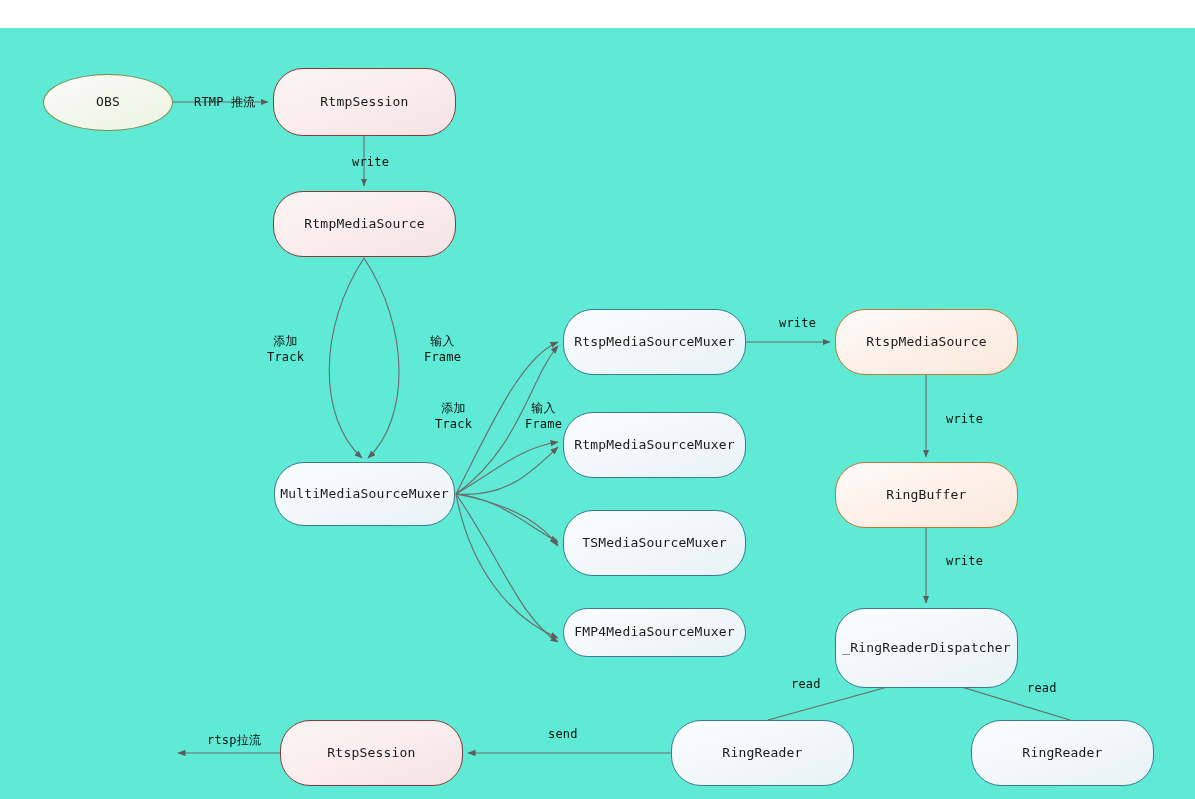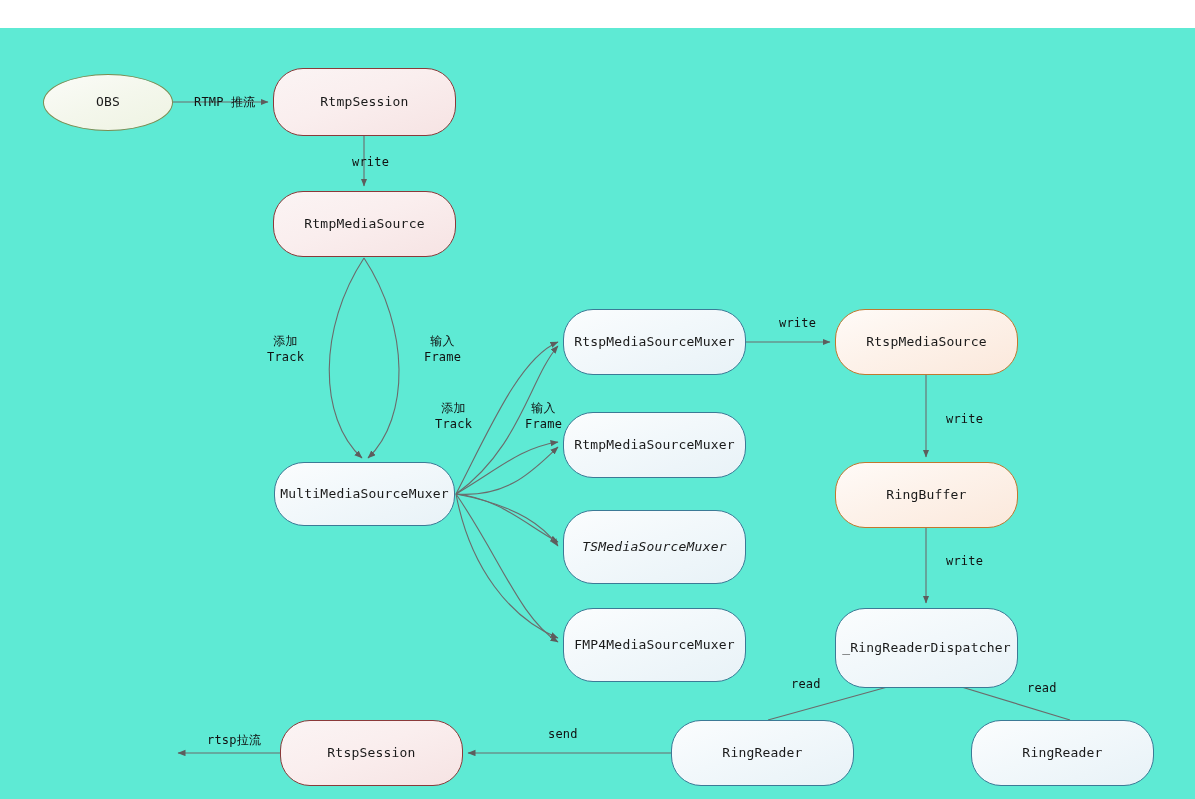--- a/index.html
+++ b/index.html
@@ -131,25 +131,25 @@
   </div>
 
   <div class="node rect blue" style="left:563px;top:384px;width:183px;height:66px;">
     <span>RtmpMediaSourceMuxer</span>
   </div>
 
   <div class="node rect blue" style="left:563px;top:281px;width:183px;height:66px;">
     <span>RtspMediaSourceMuxer</span>
   </div>
 
-  <div class="node rect blue" style="left:563px;top:482px;width:183px;height:74px;font-style:italic;">
+  <div class="node rect blue" style="left:563px;top:482px;width:183px;height:66px;">
     <span>TSMediaSourceMuxer</span>
   </div>
 
-  <div class="node rect blue" style="left:563px;top:580px;width:183px;height:74px;">
+  <div class="node rect blue" style="left:563px;top:580px;width:183px;height:49px;">
     <span>FMP4MediaSourceMuxer</span>
   </div>
 
   <div class="node rect orange" style="left:835px;top:281px;width:183px;height:66px;">
     <span>RtspMediaSource</span>
   </div>
 
   <div class="node rect orange" style="left:835px;top:434px;width:183px;height:66px;">
     <span>RingBuffer</span>
   </div>

